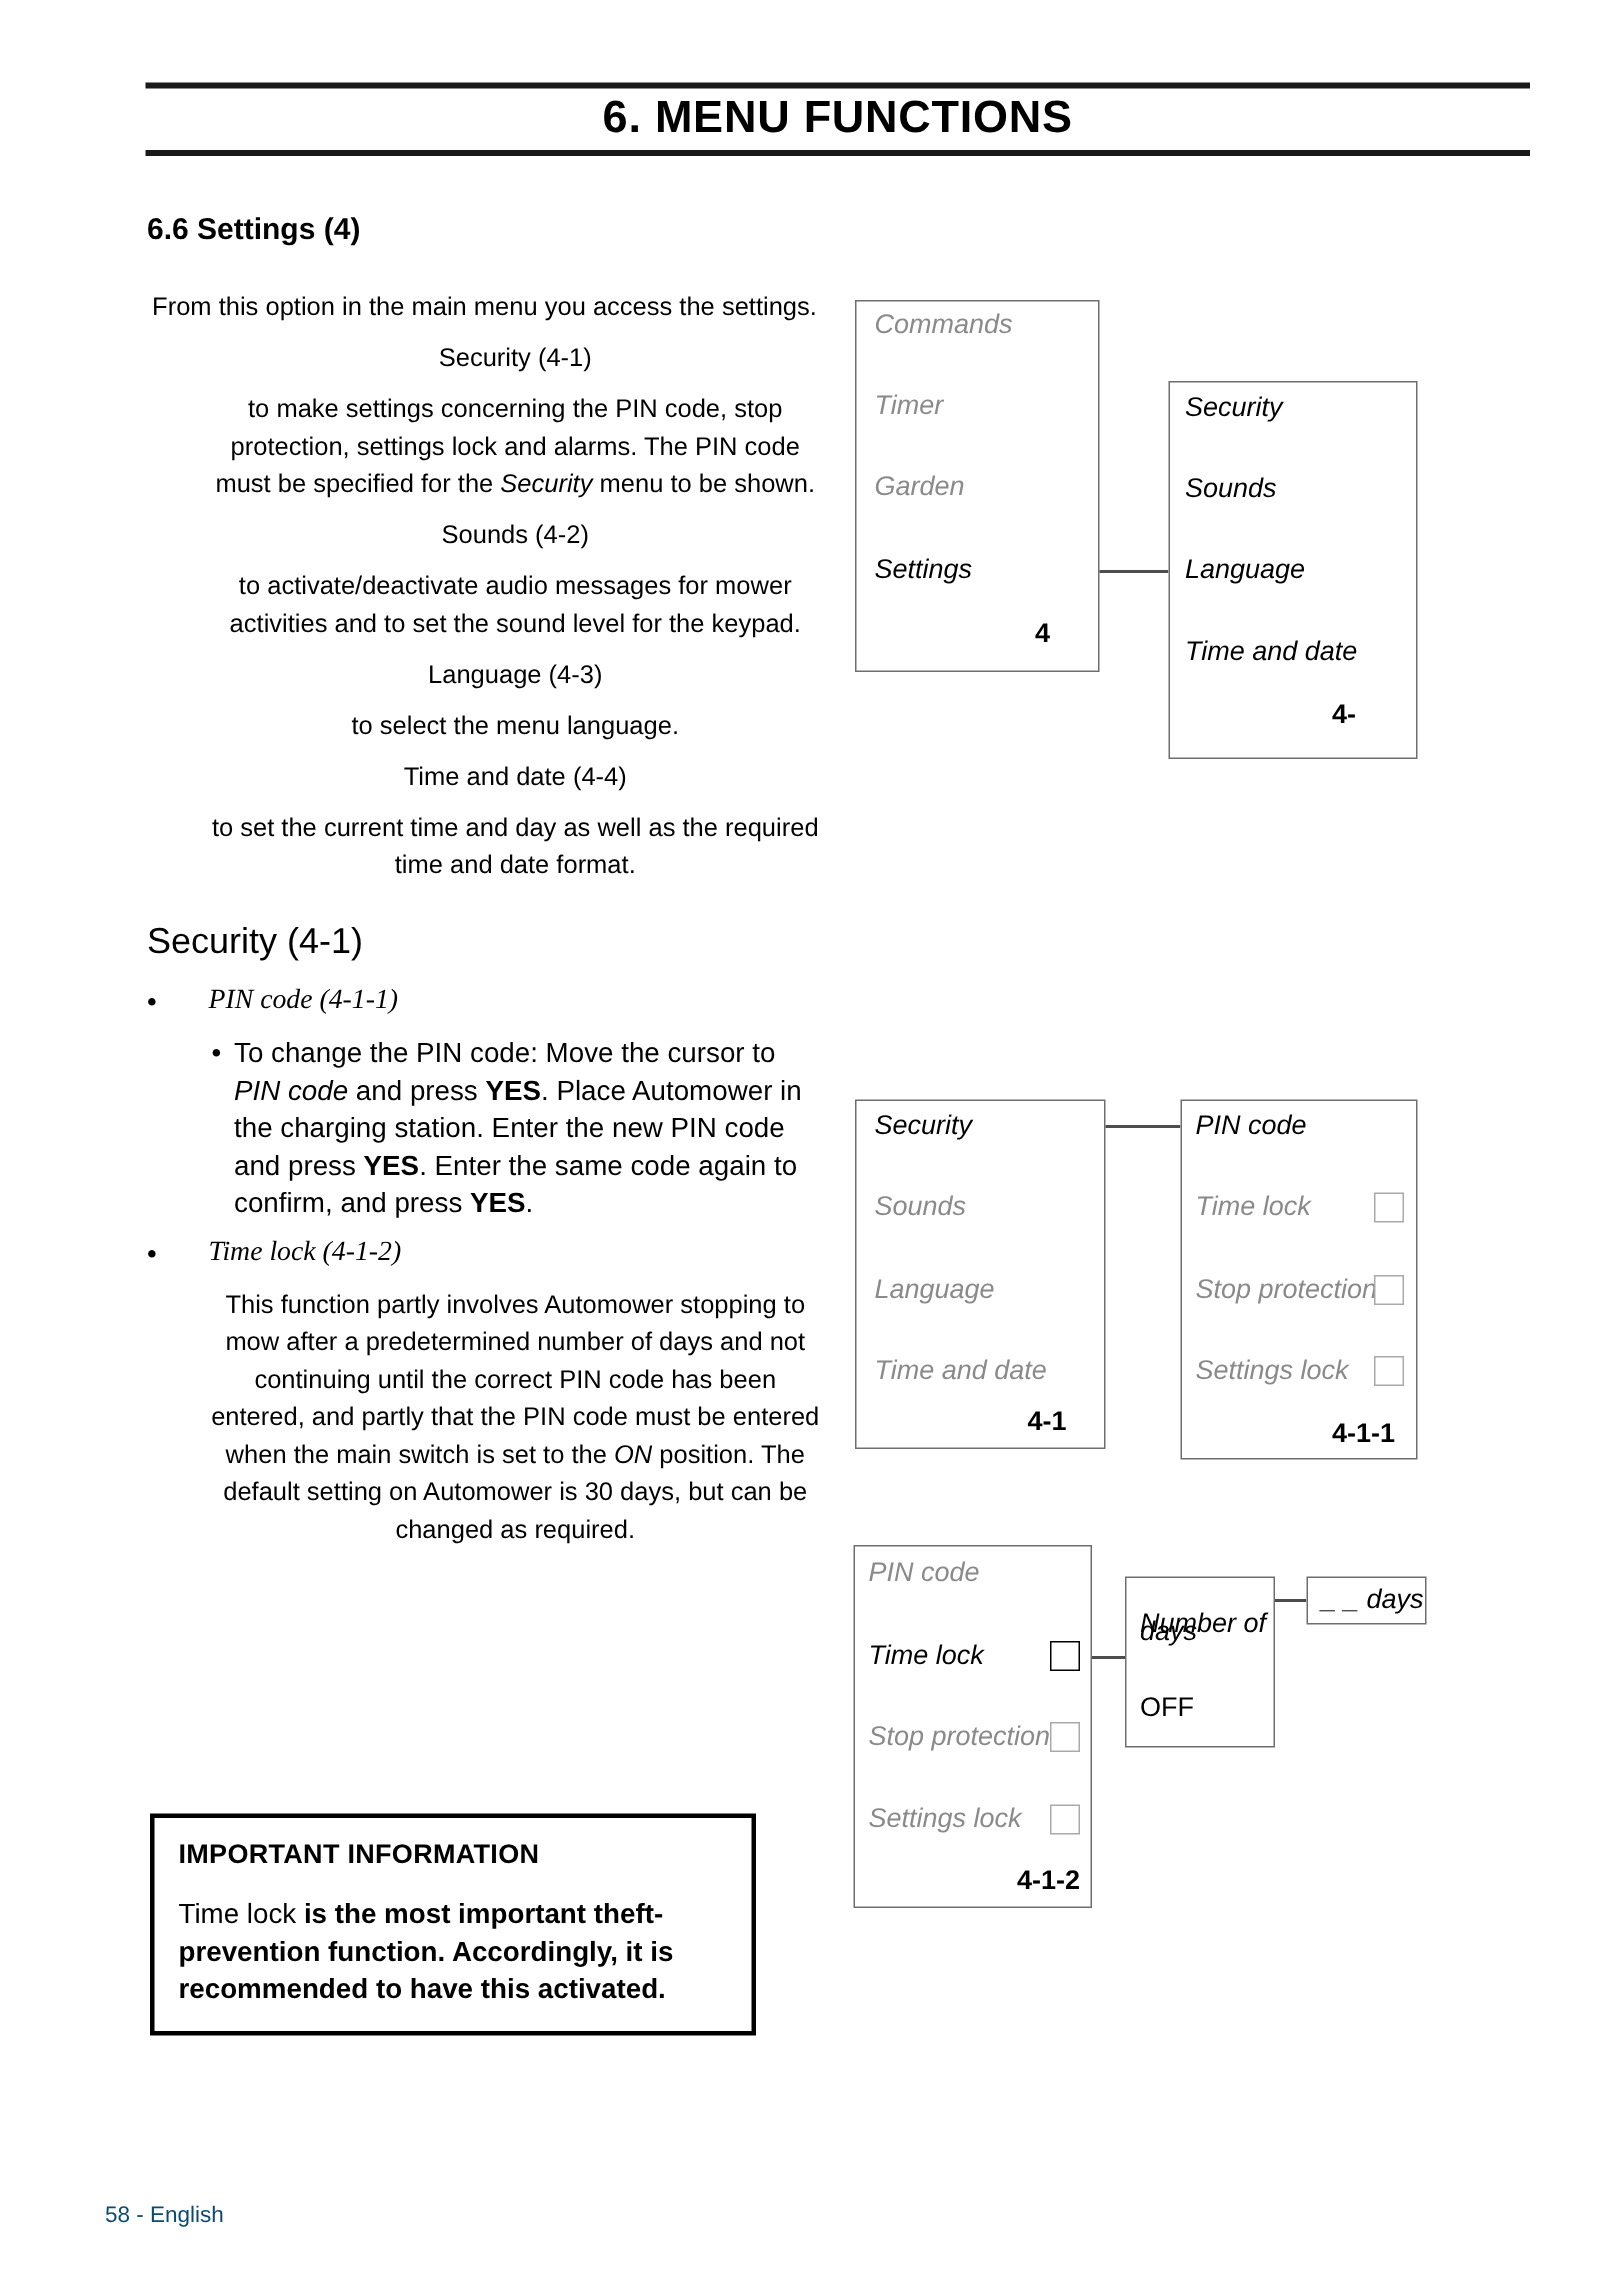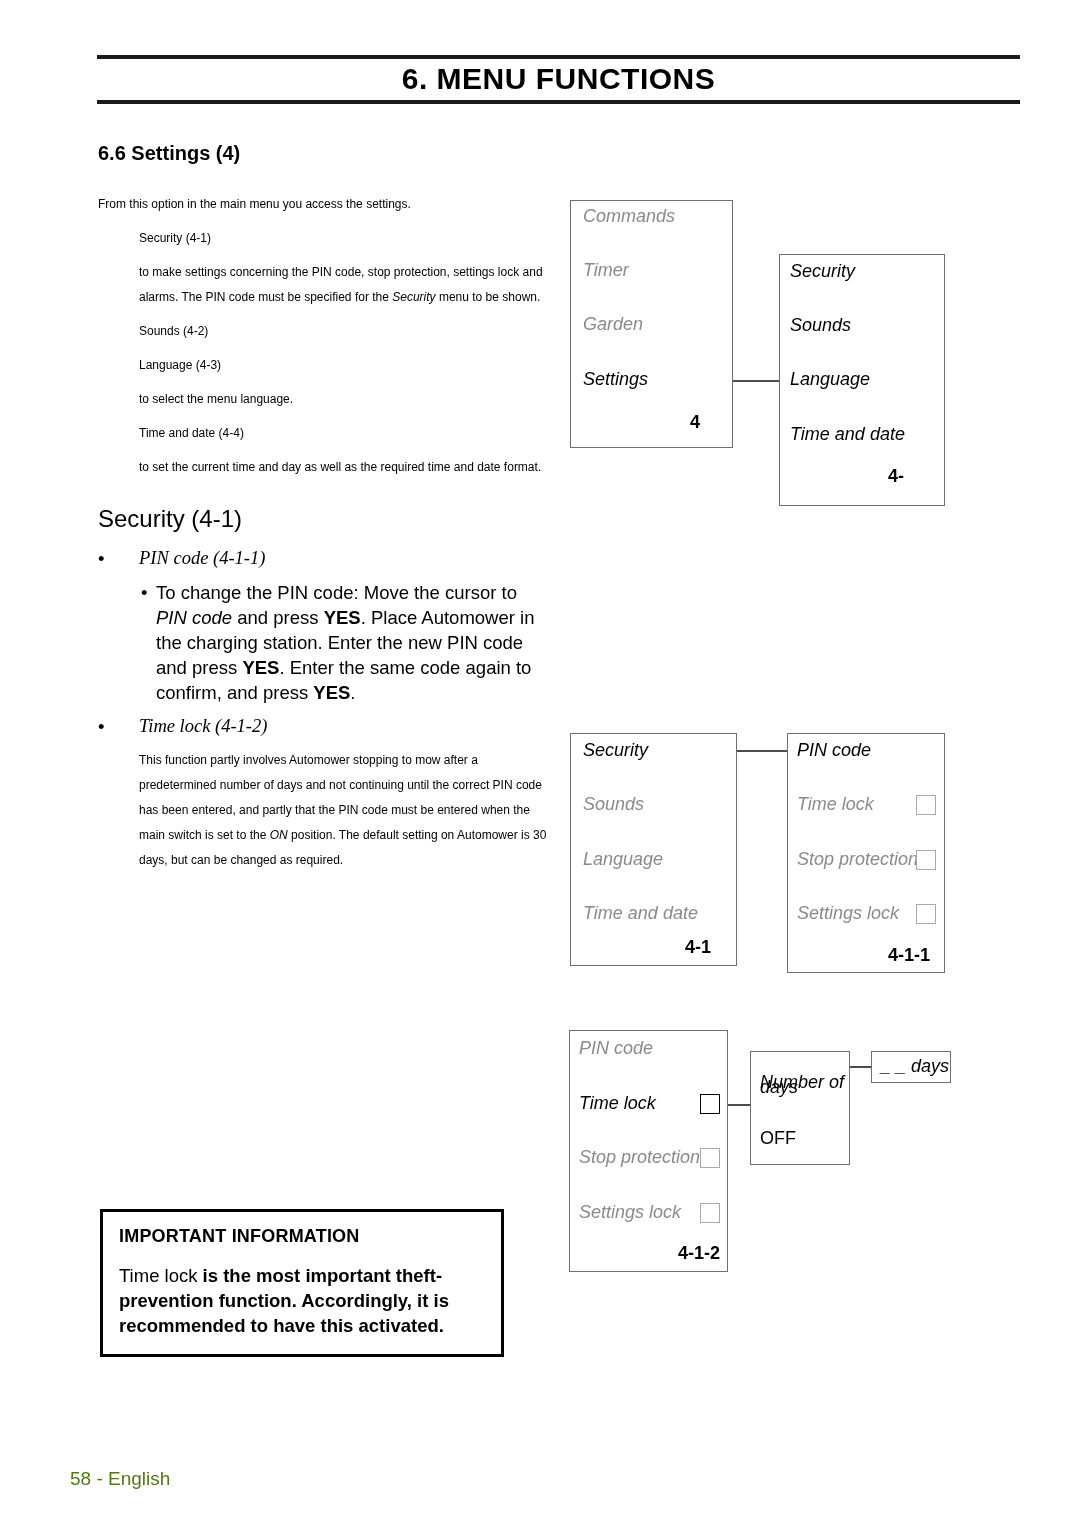--- a/index.html
+++ b/index.html
@@ -49,23 +49,24 @@
   }
 
   
   .left-col {
     position: absolute;
     left: 98px;
     top: 192px;
     width: 450px;
   }
   .para {
-    font-size: 12px;
+    font-size: 17px;
     line-height: 25px;
     margin: 0 0 9px 0;
+    text-align: center;
   }
   .indent1 { margin-left: 41px; }
   .indent2 { margin-left: 41px; }
   .bullet-row {
     position: relative;
     margin: 0 0 9px 0;
     font-size: 18.5px;
     line-height: 25px;
   }
   .bullet-row .bullet-dot {
@@ -159,22 +160,22 @@
     position: absolute;
     background: #4d4d4d;
   }
   .connector.h { height: 1.6px; }
 
   
   .footer {
     position: absolute;
     left: 70px;
     top: 1468px;
-    font-size: 19px;
-    color: #4d7c0f;
+    font-size: 15px;
+    color: #0c4a6e;
   }
 </style>
 </head>
 <body>
 
 <div class="page-header">
   <div class="rule"></div>
   <div class="chapter-title">6. MENU FUNCTIONS</div>
   <div class="rule"></div>
 </div>
@@ -182,20 +183,21 @@
 <div class="section-heading">6.6 Settings (4)</div>
 
 <div class="left-col">
 
   <p class="para">From this option in the main menu you access the settings.</p>
 
   <p class="para indent1">Security (4-1)</p>
   <p class="para indent2"><span>to make settings concerning the PIN code, stop protection, settings lock and alarms. The PIN code must be specified for the </span><span style="font-style: italic;">Security</span><span> menu to be shown.</span></p>
 
   <p class="para indent1">Sounds (4-2)</p>
+  <p class="para indent2">to activate/deactivate audio messages for mower activities and to set the sound level for the keypad.</p>
 
   <p class="para indent1">Language (4-3)</p>
   <p class="para indent2">to select the menu language.</p>
 
   <p class="para indent1">Time and date (4-4)</p>
   <p class="para indent2">to set the current time and day as well as the required time and date format.</p>
 
   <div class="sub-heading">Security (4-1)</div>
 
   <div class="bullet-row">

